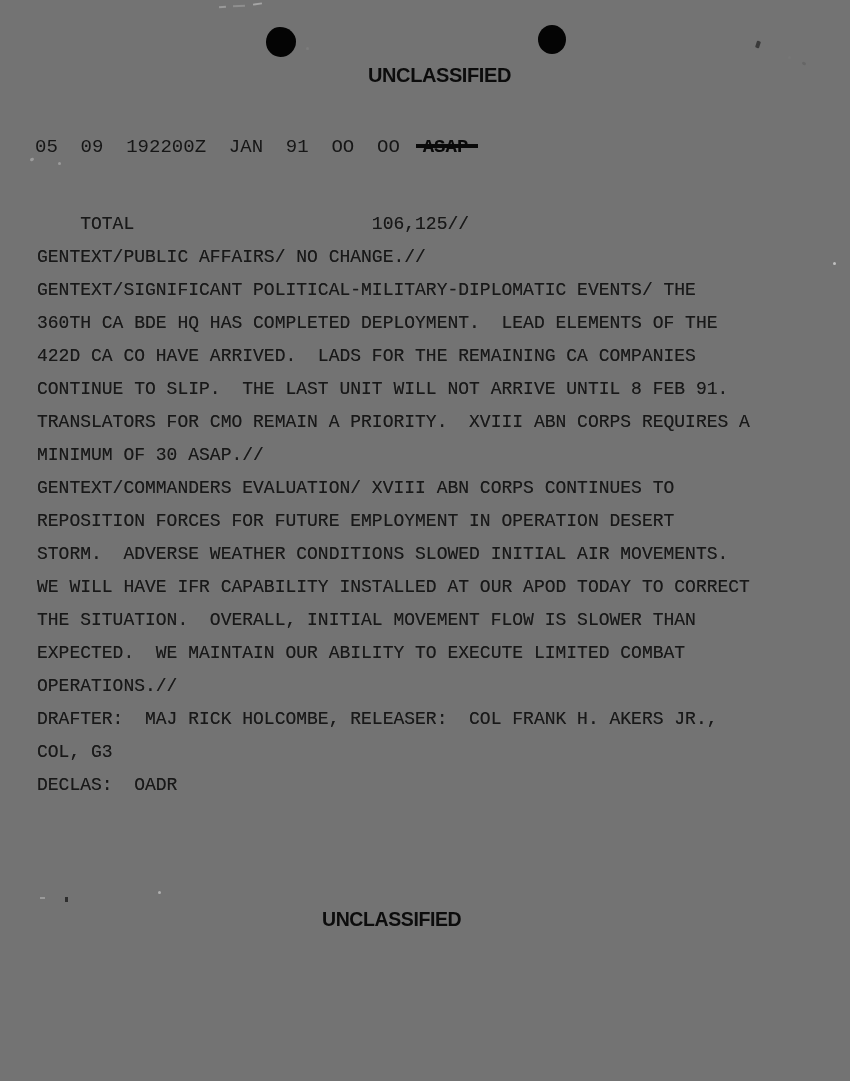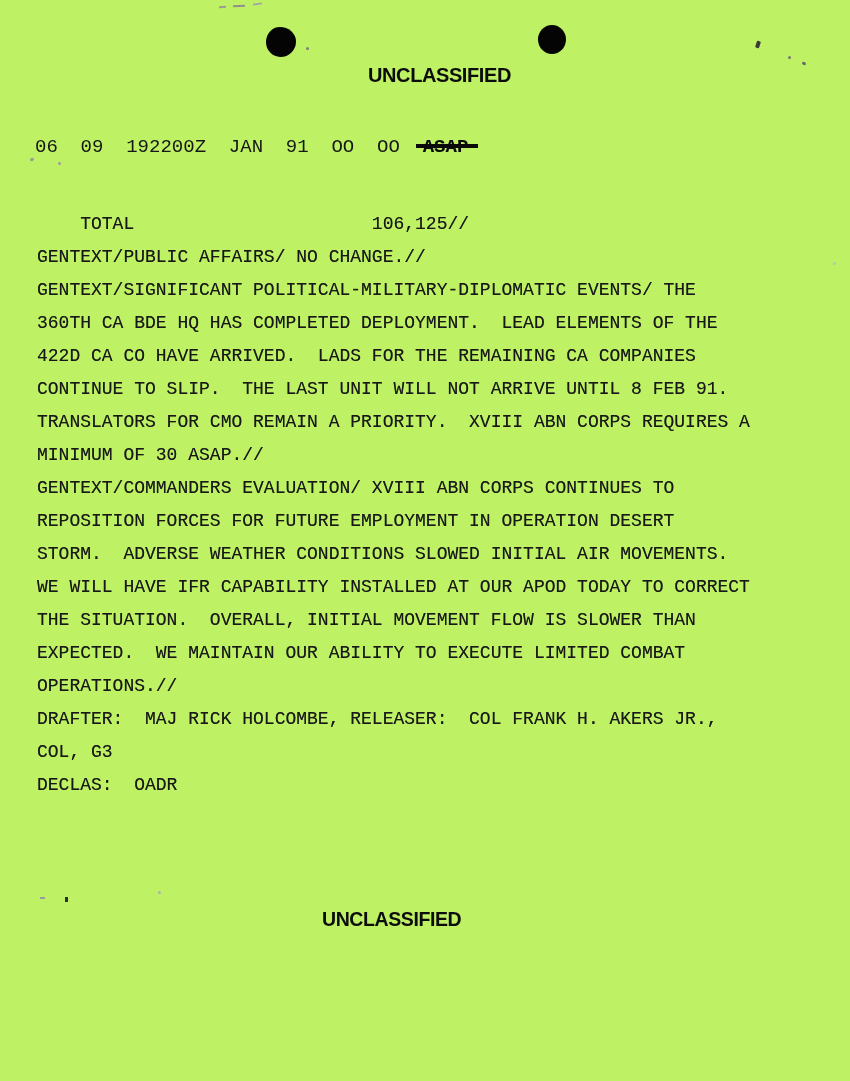--- a/index.html
+++ b/index.html
@@ -4,21 +4,21 @@
 <style>
   html, body {
     margin: 0;
     padding: 0;
     background: #ffffff;
   }
   .page {
     position: relative;
     width: 850px;
     height: 1081px;
-    background: #bef264;
+    background: #737373;
     overflow: hidden;
     font-family: "Liberation Mono", "DejaVu Sans Mono", monospace;
     color: #1b1b1b;
   }
   .hole-punch {
     position: absolute;
     background: #040404;
   }
   .hole-left {
     left: 266px; top: 27px;
@@ -99,21 +99,21 @@
 </head>
 <body>
 
 <div class="page">
 
   <div class="hole-punch hole-left"></div>
   <div class="hole-punch hole-right"></div>
 
   <div class="classification classification-header">UNCLASSIFIED</div>
 
-  <div class="msg-header-line"><span>06  09  192200Z  JAN  91  OO  OO  </span><span class="struck">ASAP</span></div>
+  <div class="msg-header-line"><span>05  09  192200Z  JAN  91  OO  OO  </span><span class="struck">ASAP</span></div>
 
   <div class="msg-body"><div class="body-line">    TOTAL                      106,125//</div><div class="body-line">GENTEXT/PUBLIC AFFAIRS/ NO CHANGE.//</div><div class="body-line">GENTEXT/SIGNIFICANT POLITICAL-MILITARY-DIPLOMATIC EVENTS/ THE</div><div class="body-line">360TH CA BDE HQ HAS COMPLETED DEPLOYMENT.  LEAD ELEMENTS OF THE</div><div class="body-line">422D CA CO HAVE ARRIVED.  LADS FOR THE REMAINING CA COMPANIES</div><div class="body-line">CONTINUE TO SLIP.  THE LAST UNIT WILL NOT ARRIVE UNTIL 8 FEB 91.</div><div class="body-line">TRANSLATORS FOR CMO REMAIN A PRIORITY.  XVIII ABN CORPS REQUIRES A</div><div class="body-line">MINIMUM OF 30 ASAP.//</div><div class="body-line">GENTEXT/COMMANDERS EVALUATION/ XVIII ABN CORPS CONTINUES TO</div><div class="body-line">REPOSITION FORCES FOR FUTURE EMPLOYMENT IN OPERATION DESERT</div><div class="body-line">STORM.  ADVERSE WEATHER CONDITIONS SLOWED INITIAL AIR MOVEMENTS.</div><div class="body-line">WE WILL HAVE IFR CAPABILITY INSTALLED AT OUR APOD TODAY TO CORRECT</div><div class="body-line">THE SITUATION.  OVERALL, INITIAL MOVEMENT FLOW IS SLOWER THAN</div><div class="body-line">EXPECTED.  WE MAINTAIN OUR ABILITY TO EXECUTE LIMITED COMBAT</div><div class="body-line">OPERATIONS.//</div><div class="body-line">DRAFTER:  MAJ RICK HOLCOMBE, RELEASER:  COL FRANK H. AKERS JR.,</div><div class="body-line">COL, G3</div><div class="body-line">DECLAS:  OADR</div></div>
 
   <div class="classification classification-footer">UNCLASSIFIED</div>
 
   <div class="scan-artifact a-dash1"></div>
   <div class="scan-artifact a-dash2"></div>
   <div class="scan-artifact a-dash3"></div>
   <div class="scan-artifact a-tick1"></div>
   <div class="scan-artifact a-dot1"></div>

